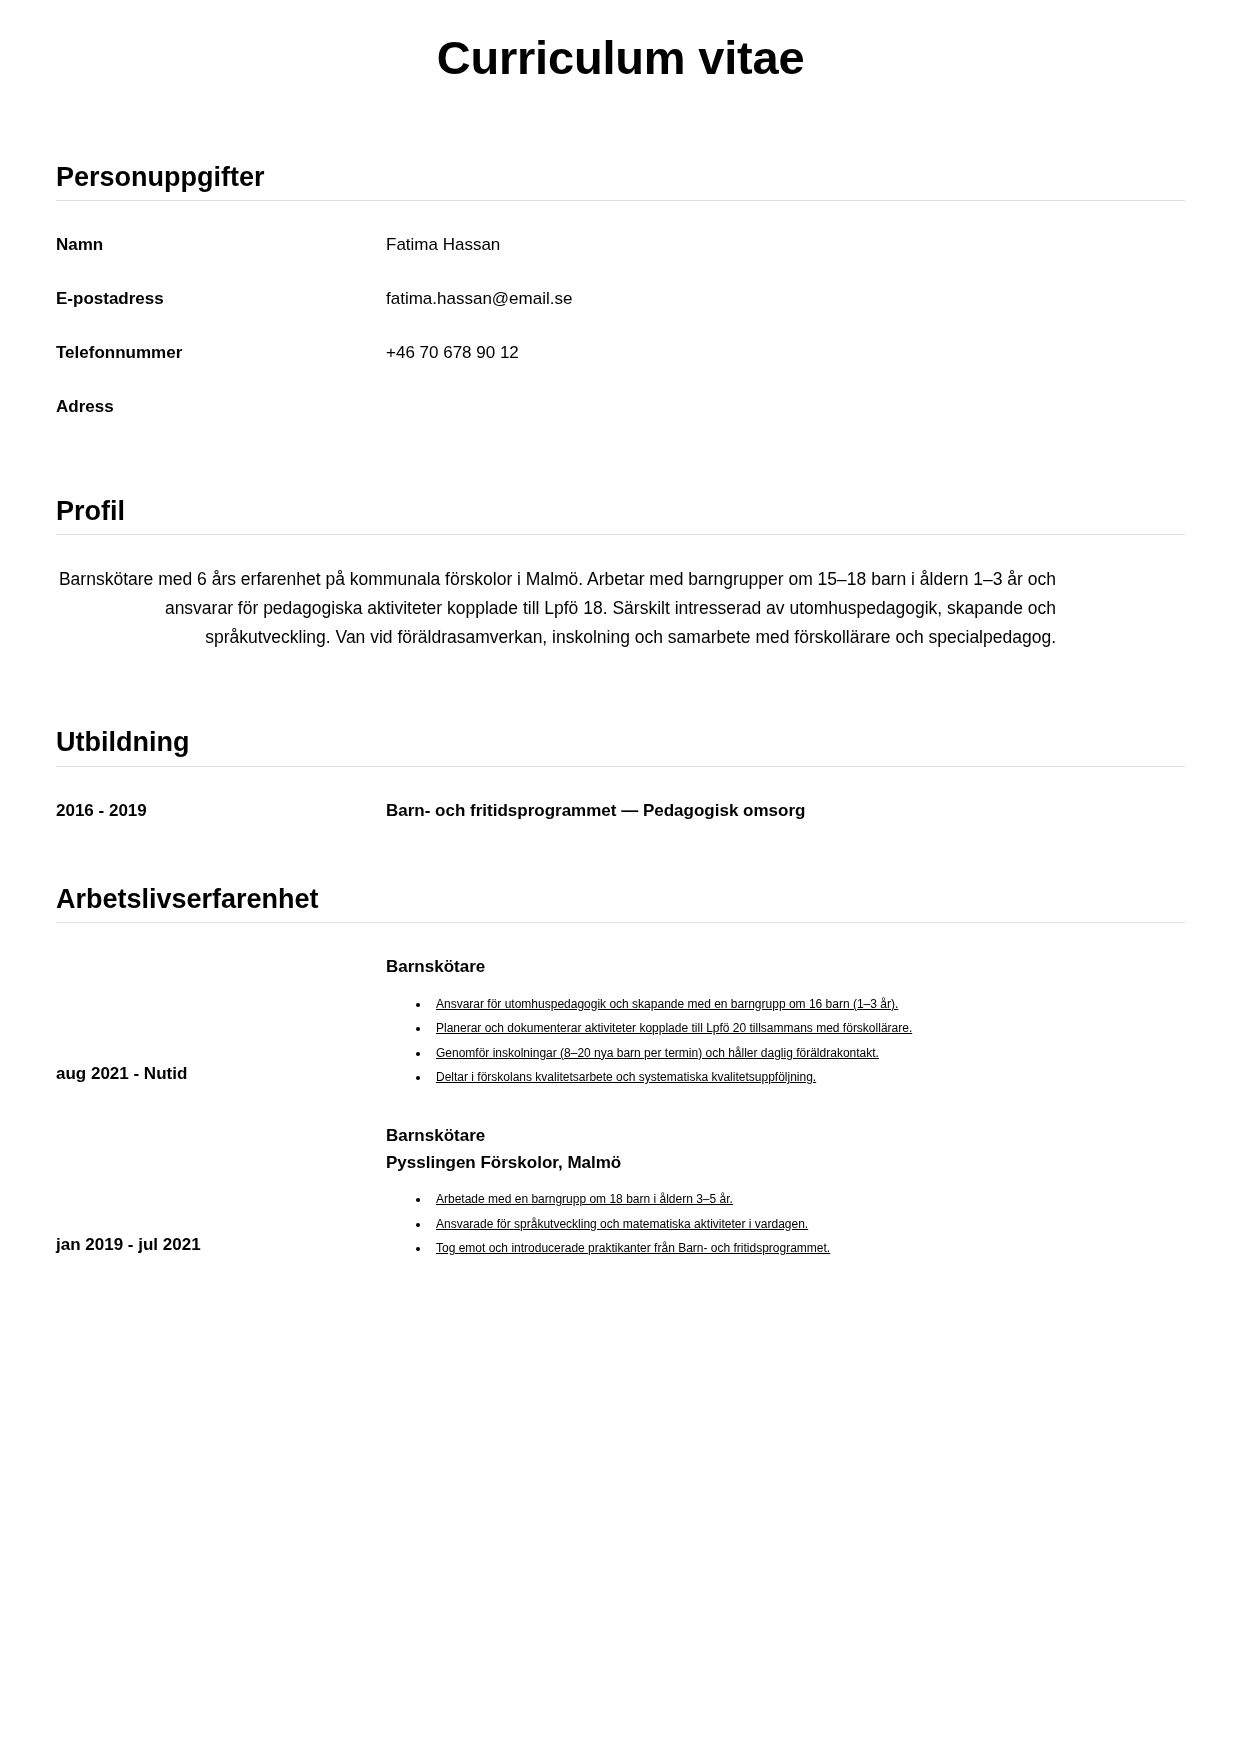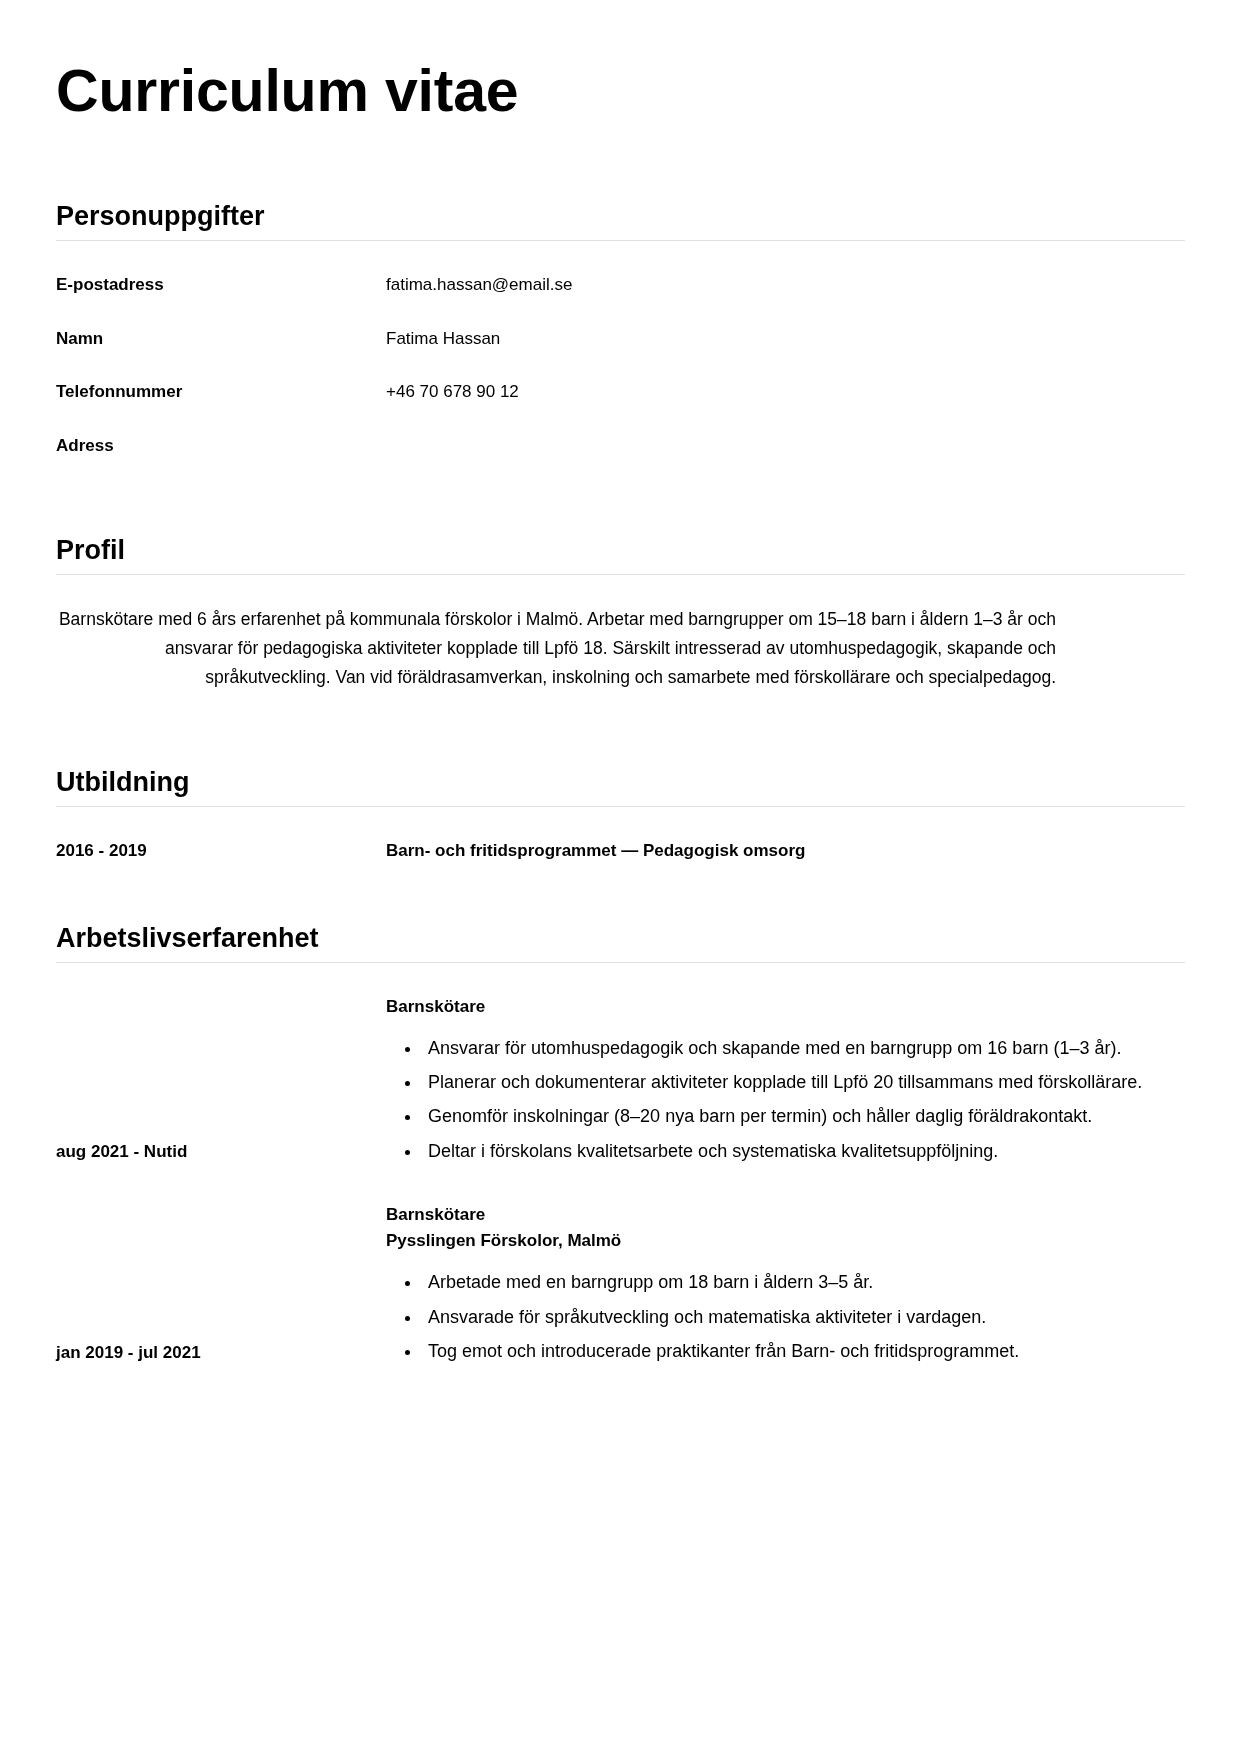--- a/index.html
+++ b/index.html
@@ -18,26 +18,26 @@
     width: 1241px;
     min-height: 1754px;
     margin: 0 auto;
     background: #ffffff;
     box-sizing: border-box;
     padding: 0 56px;
   }
 
   
   .doc-title {
-    text-align: left;
-    font-size: 59px;
+    text-align: center;
+    font-size: 47px;
     font-weight: bold;
     letter-spacing: -0.2px;
     margin: 0;
-    padding-top: 58px;
+    padding-top: 32px;
     line-height: 1.12;
   }
 
   
   .section {
     margin-top: 0;
   }
   .section-heading {
     font-size: 27px;
     font-weight: bold;
@@ -120,48 +120,49 @@
     font-size: 17px;
     font-weight: bold;
     line-height: 1.55;
   }
   .entry-bullets {
     margin: 14px 0 0 0;
     padding: 0 0 0 36px;
     list-style: disc;
   }
   .entry-bullets li {
-    font-size: 18px;
+    font-size: 12px;
     font-weight: normal;
     line-height: 1.62;
-    margin: 0 0 5px 0;
+    margin: 0 0 5px 8px;
     padding-left: 6px;
+    text-decoration: underline;
   }
   .entry-bullets li:last-child { margin-bottom: 0; }
 
   .entry + .entry { padding-top: 36px; }
 </style>
 </head>
 <body>
 
 <div class="page">
 
   <h1 class="doc-title">Curriculum vitae</h1>
 
   <section class="section block-personal">
     <h2 class="section-heading">Personuppgifter</h2>
     <hr class="section-rule">
     <ul class="detail-list">
       <li class="detail-row">
+        <span class="detail-label">Namn</span>
+        <span class="detail-value">Fatima Hassan</span>
+      </li>
+      <li class="detail-row">
         <span class="detail-label">E-postadress</span>
         <span class="detail-value">fatima.hassan@email.se</span>
-      </li>
-      <li class="detail-row">
-        <span class="detail-label">Namn</span>
-        <span class="detail-value">Fatima Hassan</span>
       </li>
       <li class="detail-row">
         <span class="detail-label">Telefonnummer</span>
         <span class="detail-value">+46 70 678 90 12</span>
       </li>
       <li class="detail-row">
         <span class="detail-label">Adress</span>
       </li>
     </ul>
   </section>

